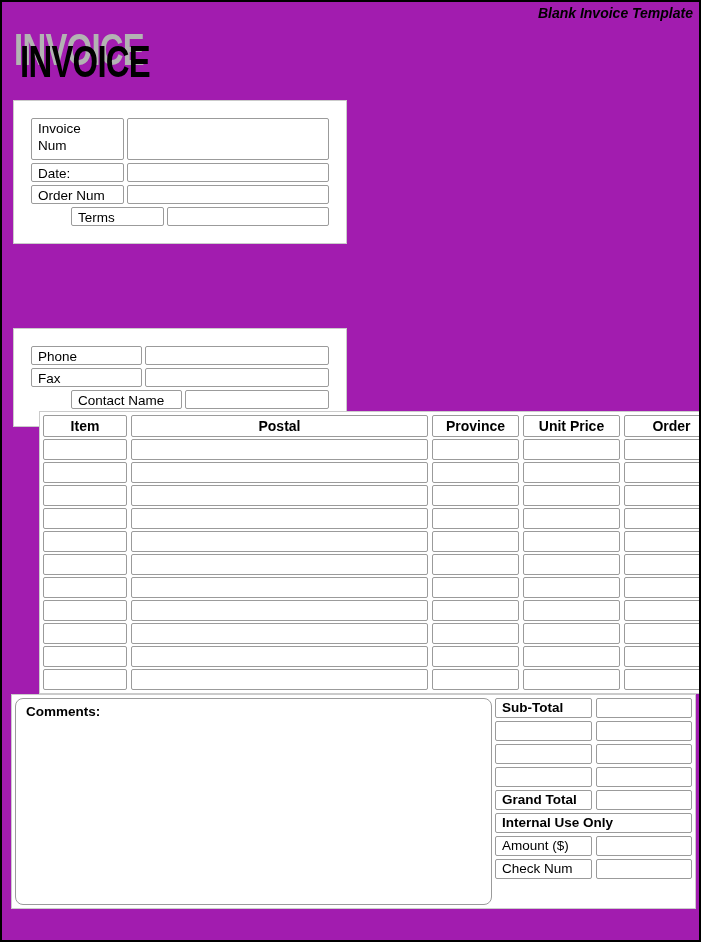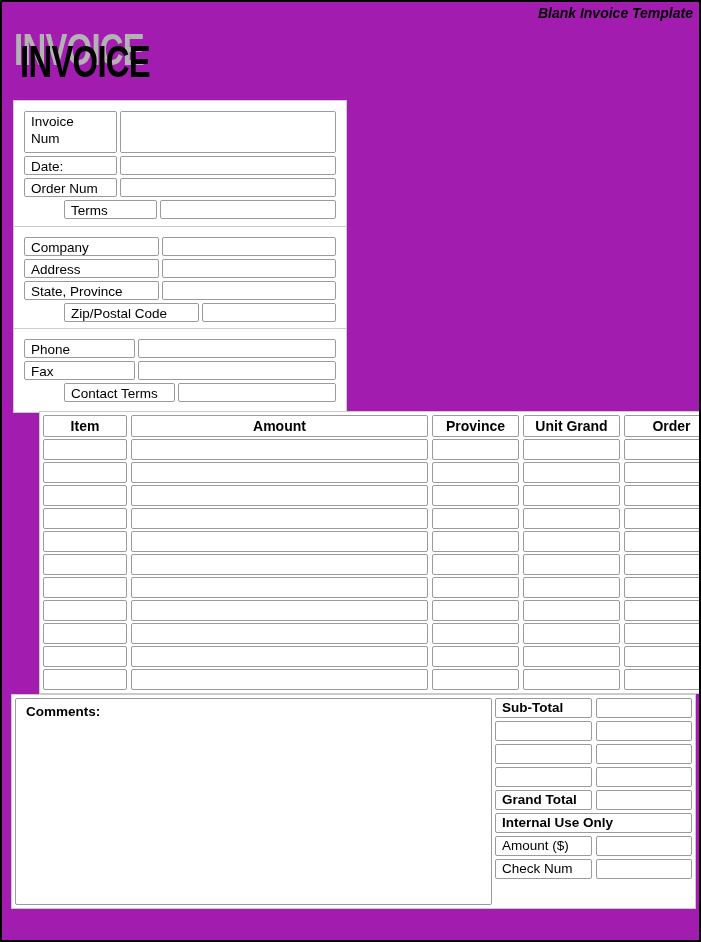--- a/index.html
+++ b/index.html
@@ -26,21 +26,21 @@
     position:absolute; display:inline-block; white-space:nowrap;
     font-size:45px; font-weight:bold; letter-spacing:-1px; line-height:1;
     transform:scaleX(0.73); transform-origin:0 0;
   }
   .stamp.shadow { left:0; top:0; color:#b3b3b3; }
   .stamp.front  { left:6px; top:12px; color:#000; }
 
   
   .info-block {
     position:absolute; left:11px; width:334px;
-    border:1px solid #cbcbcb; padding:10px; background:#fff;
+    border:1px solid #cbcbcb; padding:17px; background:#fff;
   }
   .info-row { display:flex; gap:3px; margin-bottom:3px; }
   .info-row:last-child { margin-bottom:0;margin-left:40px; }
   .cellbox {
     border:1px solid #9b9b9b; border-radius:2px; background:#fff;
     font-size:13.5px; line-height:17px; padding:1px 6px; height:19px;
   }
   .cellbox.tall { height:42px; }
   .cellbox.narrow { padding-right:22px; }
   .info-label { flex:0 0 auto; }
@@ -70,21 +70,21 @@
     height:22px; font-size:14px; font-weight:bold; text-align:center; line-height:20px;
   }
 
   
   .bottom-section {
     position:absolute; left:9px; top:692px; width:685px; height:215px;
     border:1px solid #cbcbcb; padding:3px; background:#fff;
   }
   .comments-box {
     position:absolute; left:3px; top:3px; width:477px; height:207px;
-    border:1px solid #9b9b9b; border-radius:2px; background:#fff;
+    border:1px solid #9b9b9b; border-radius:8px; background:#fff;
     padding:5px 10px;
   }
   .comments-label { font-size:13.5px; font-weight:bold; }
   .totals {
     position:absolute; left:483px; top:3px; width:197px;
     display:flex; flex-direction:column; gap:3px;
   }
   .totals-row { display:flex; gap:4px; }
   .tot-cell {
     border:1px solid #9b9b9b; border-radius:2px; background:#fff;
@@ -119,60 +119,42 @@
     <div class="info-row">
       <div class="cellbox info-label">Order Num</div>
       <div class="cellbox info-value"></div>
     </div>
     <div class="info-row">
       <div class="cellbox info-label">Terms</div>
       <div class="cellbox info-value"></div>
     </div>
   </div>
 
-  <div class="info-block b2" id="block-company">
-    <div class="info-row">
-      <div class="cellbox info-label">Company</div>
-      <div class="cellbox info-value"></div>
-    </div>
-    <div class="info-row">
-      <div class="cellbox info-label">Address</div>
-      <div class="cellbox info-value"></div>
-    </div>
-    <div class="info-row">
-      <div class="cellbox info-label">State, Province</div>
-      <div class="cellbox info-value"></div>
-    </div>
-    <div class="info-row">
-      <div class="cellbox info-label">Zip/Postal Code</div>
-      <div class="cellbox info-value"></div>
-    </div>
-  </div>
 
   <div class="info-block b3" id="block-contact">
     <div class="info-row">
       <div class="cellbox info-label">Phone</div>
       <div class="cellbox info-value"></div>
     </div>
     <div class="info-row">
       <div class="cellbox info-label">Fax</div>
       <div class="cellbox info-value"></div>
     </div>
     <div class="info-row">
-      <div class="cellbox info-label">Contact Terms</div>
+      <div class="cellbox info-label">Contact Name</div>
       <div class="cellbox info-value"></div>
     </div>
   </div>
 
   <div class="items-table">
     <div class="itable-row">
       <div class="tcell hcell">Item</div>
-      <div class="tcell hcell">Amount</div>
+      <div class="tcell hcell">Postal</div>
       <div class="tcell hcell">Province</div>
-      <div class="tcell hcell">Unit Grand</div>
+      <div class="tcell hcell">Unit Price</div>
       <div class="tcell hcell">Order</div>
     </div>
     <div>
         <div class="itable-row">
           <div class="tcell"></div>
           <div class="tcell"></div>
           <div class="tcell"></div>
           <div class="tcell"></div>
           <div class="tcell"></div>
         </div>

